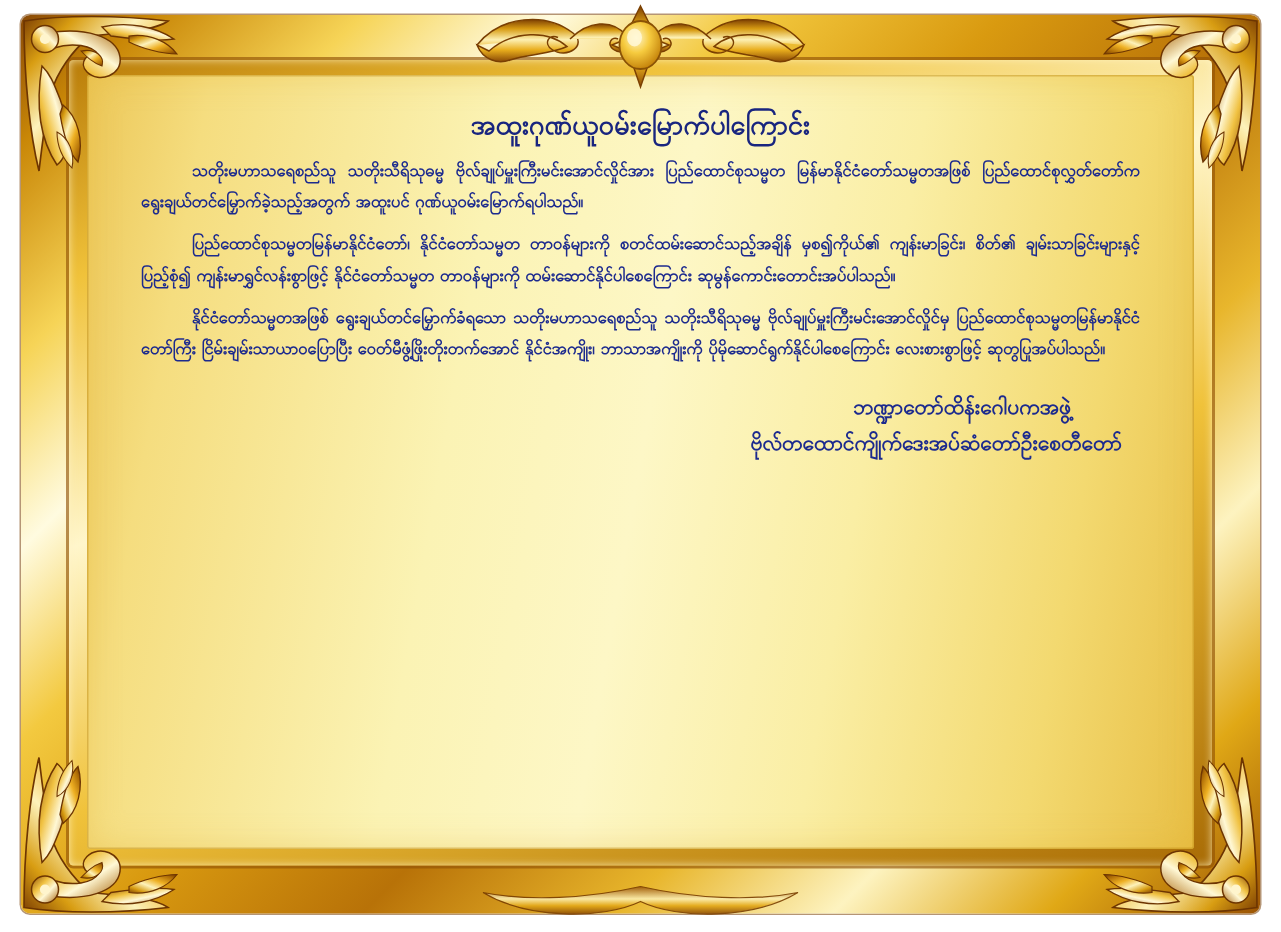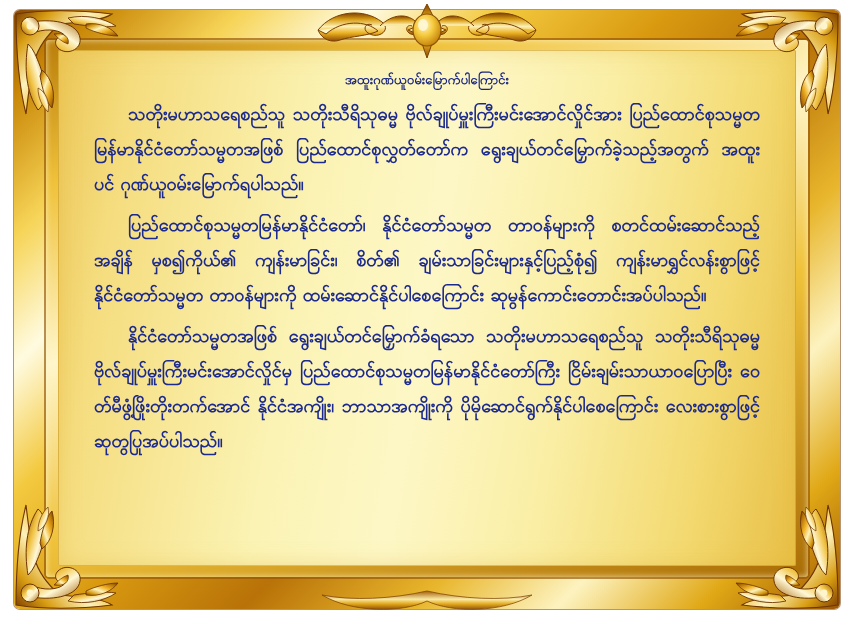--- a/index.html
+++ b/index.html
@@ -128,31 +128,31 @@
   .content {
     position: absolute;
     left: 0; top: 0; right: 0; bottom: 0;
     padding: 10px 30px 8px 30px;
     box-sizing: border-box;
     color: #1d2a8c;
   }
 
   .doc-title {
     text-align: center;
-    font-size: 13px;
+    font-size: 18px;
     font-weight: bold;
     color: #19257f;
     margin-top: 10px;
     margin-bottom: 6px;
     letter-spacing: 0.2px;
     line-height: 1.5;
   }
 
   .para {
-    font-size: 18px;
+    font-size: 11px;
     font-weight: bold;
     color: #1c2a8e;
     line-height: 1.95;
     text-align: justify;
     text-align-last: left;
     text-indent: 34px;
     margin: 0 0 6px 0;
     padding: 0 6px;
   }
 
@@ -182,20 +182,22 @@
 
       <div class="doc-title">အထူးဂုဏ်ယူဝမ်းမြောက်ပါကြောင်း</div>
 
       <p class="para">သတိုးမဟာသရေစည်သူ သတိုးသီရိသုဓမ္မ ဗိုလ်ချုပ်မှူးကြီးမင်းအောင်လှိုင်အား ပြည်ထောင်စုသမ္မတ မြန်မာနိုင်ငံတော်သမ္မတအဖြစ် ပြည်ထောင်စုလွှတ်တော်က ရွေးချယ်တင်မြှောက်ခဲ့သည့်အတွက် အထူးပင် ဂုဏ်ယူဝမ်းမြောက်ရပါသည်။</p>
 
       <p class="para">ပြည်ထောင်စုသမ္မတမြန်မာနိုင်ငံတော်၊ နိုင်ငံတော်သမ္မတ တာဝန်များကို စတင်ထမ်းဆောင်သည့်အချိန် မှစ၍ကိုယ်၏ ကျန်းမာခြင်း၊ စိတ်၏ ချမ်းသာခြင်းများနှင့်ပြည့်စုံ၍ ကျန်းမာရွှင်လန်းစွာဖြင့် နိုင်ငံတော်သမ္မတ တာဝန်များကို ထမ်းဆောင်နိုင်ပါစေကြောင်း ဆုမွန်ကောင်းတောင်းအပ်ပါသည်။</p>
 
       <p class="para">နိုင်ငံတော်သမ္မတအဖြစ် ရွေးချယ်တင်မြှောက်ခံရသော သတိုးမဟာသရေစည်သူ သတိုးသီရိသုဓမ္မ ဗိုလ်ချုပ်မှူးကြီးမင်းအောင်လှိုင်မှ ပြည်ထောင်စုသမ္မတမြန်မာနိုင်ငံတော်ကြီး ငြိမ်းချမ်းသာယာဝပြောပြီး ဝေတ်မီဖွံ့ဖြိုးတိုးတက်အောင် နိုင်ငံအကျိုး၊ ဘာသာအကျိုးကို ပိုမိုဆောင်ရွက်နိုင်ပါစေကြောင်း လေးစားစွာဖြင့် ဆုတွပြုအပ်ပါသည်။</p>
 
       <div class="signature">
+        <div class="sig-line sig-line-1">ဘဏ္ဍာတော်ထိန်းဂေါပကအဖွဲ့</div>
+        <div class="sig-line">ဗိုလ်တထောင်ကျိုက်ဒေးအပ်ဆံတော်ဦးစေတီတော်</div>
       </div>
 
     </div>
   </div>
 
   <div class="top-ornament">
     <svg viewBox="0 0 230 62" xmlns="http://www.w3.org/2000/svg">
       <defs>
         <linearGradient id="goldA" x1="0" y1="0" x2="0" y2="1">
           <stop offset="0%" stop-color="#7d3f03"></stop>

